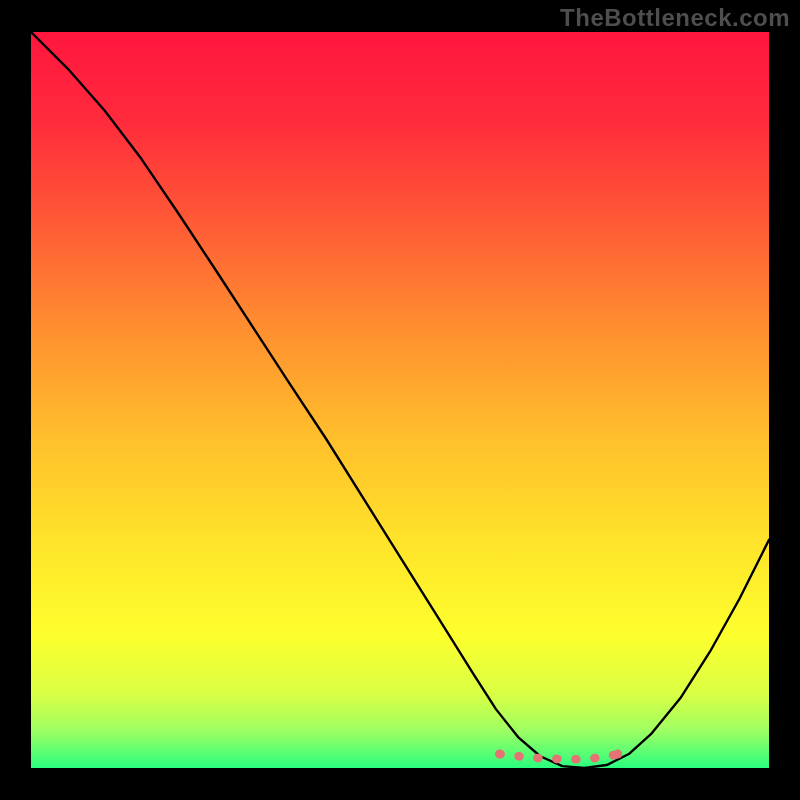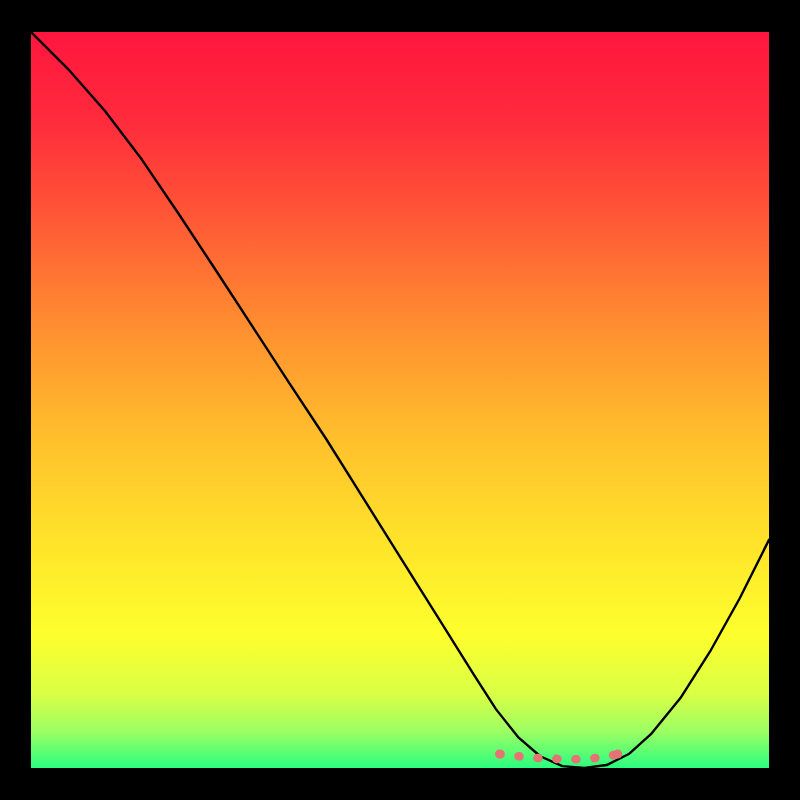--- a/index.html
+++ b/index.html
@@ -34,20 +34,21 @@
     top: 0;
     width: 800px;
     height: 800px;
     display: block;
   }
 </style>
 </head>
 <body>
 
 <div class="frame">
+  <div class="watermark">TheBottleneck.com</div>
 
   <svg class="plot-svg" viewBox="0 0 800 800" preserveAspectRatio="none">
     <defs>
       <linearGradient id="bg-grad" x1="0" y1="0" x2="0" y2="1">
           <stop offset="0%" stop-color="#ff163e"></stop>
           <stop offset="12%" stop-color="#ff2b3c"></stop>
           <stop offset="25%" stop-color="#ff5736"></stop>
           <stop offset="40%" stop-color="#ff8e30"></stop>
           <stop offset="55.00000000000001%" stop-color="#ffbf2c"></stop>
           <stop offset="70%" stop-color="#ffe52a"></stop>

